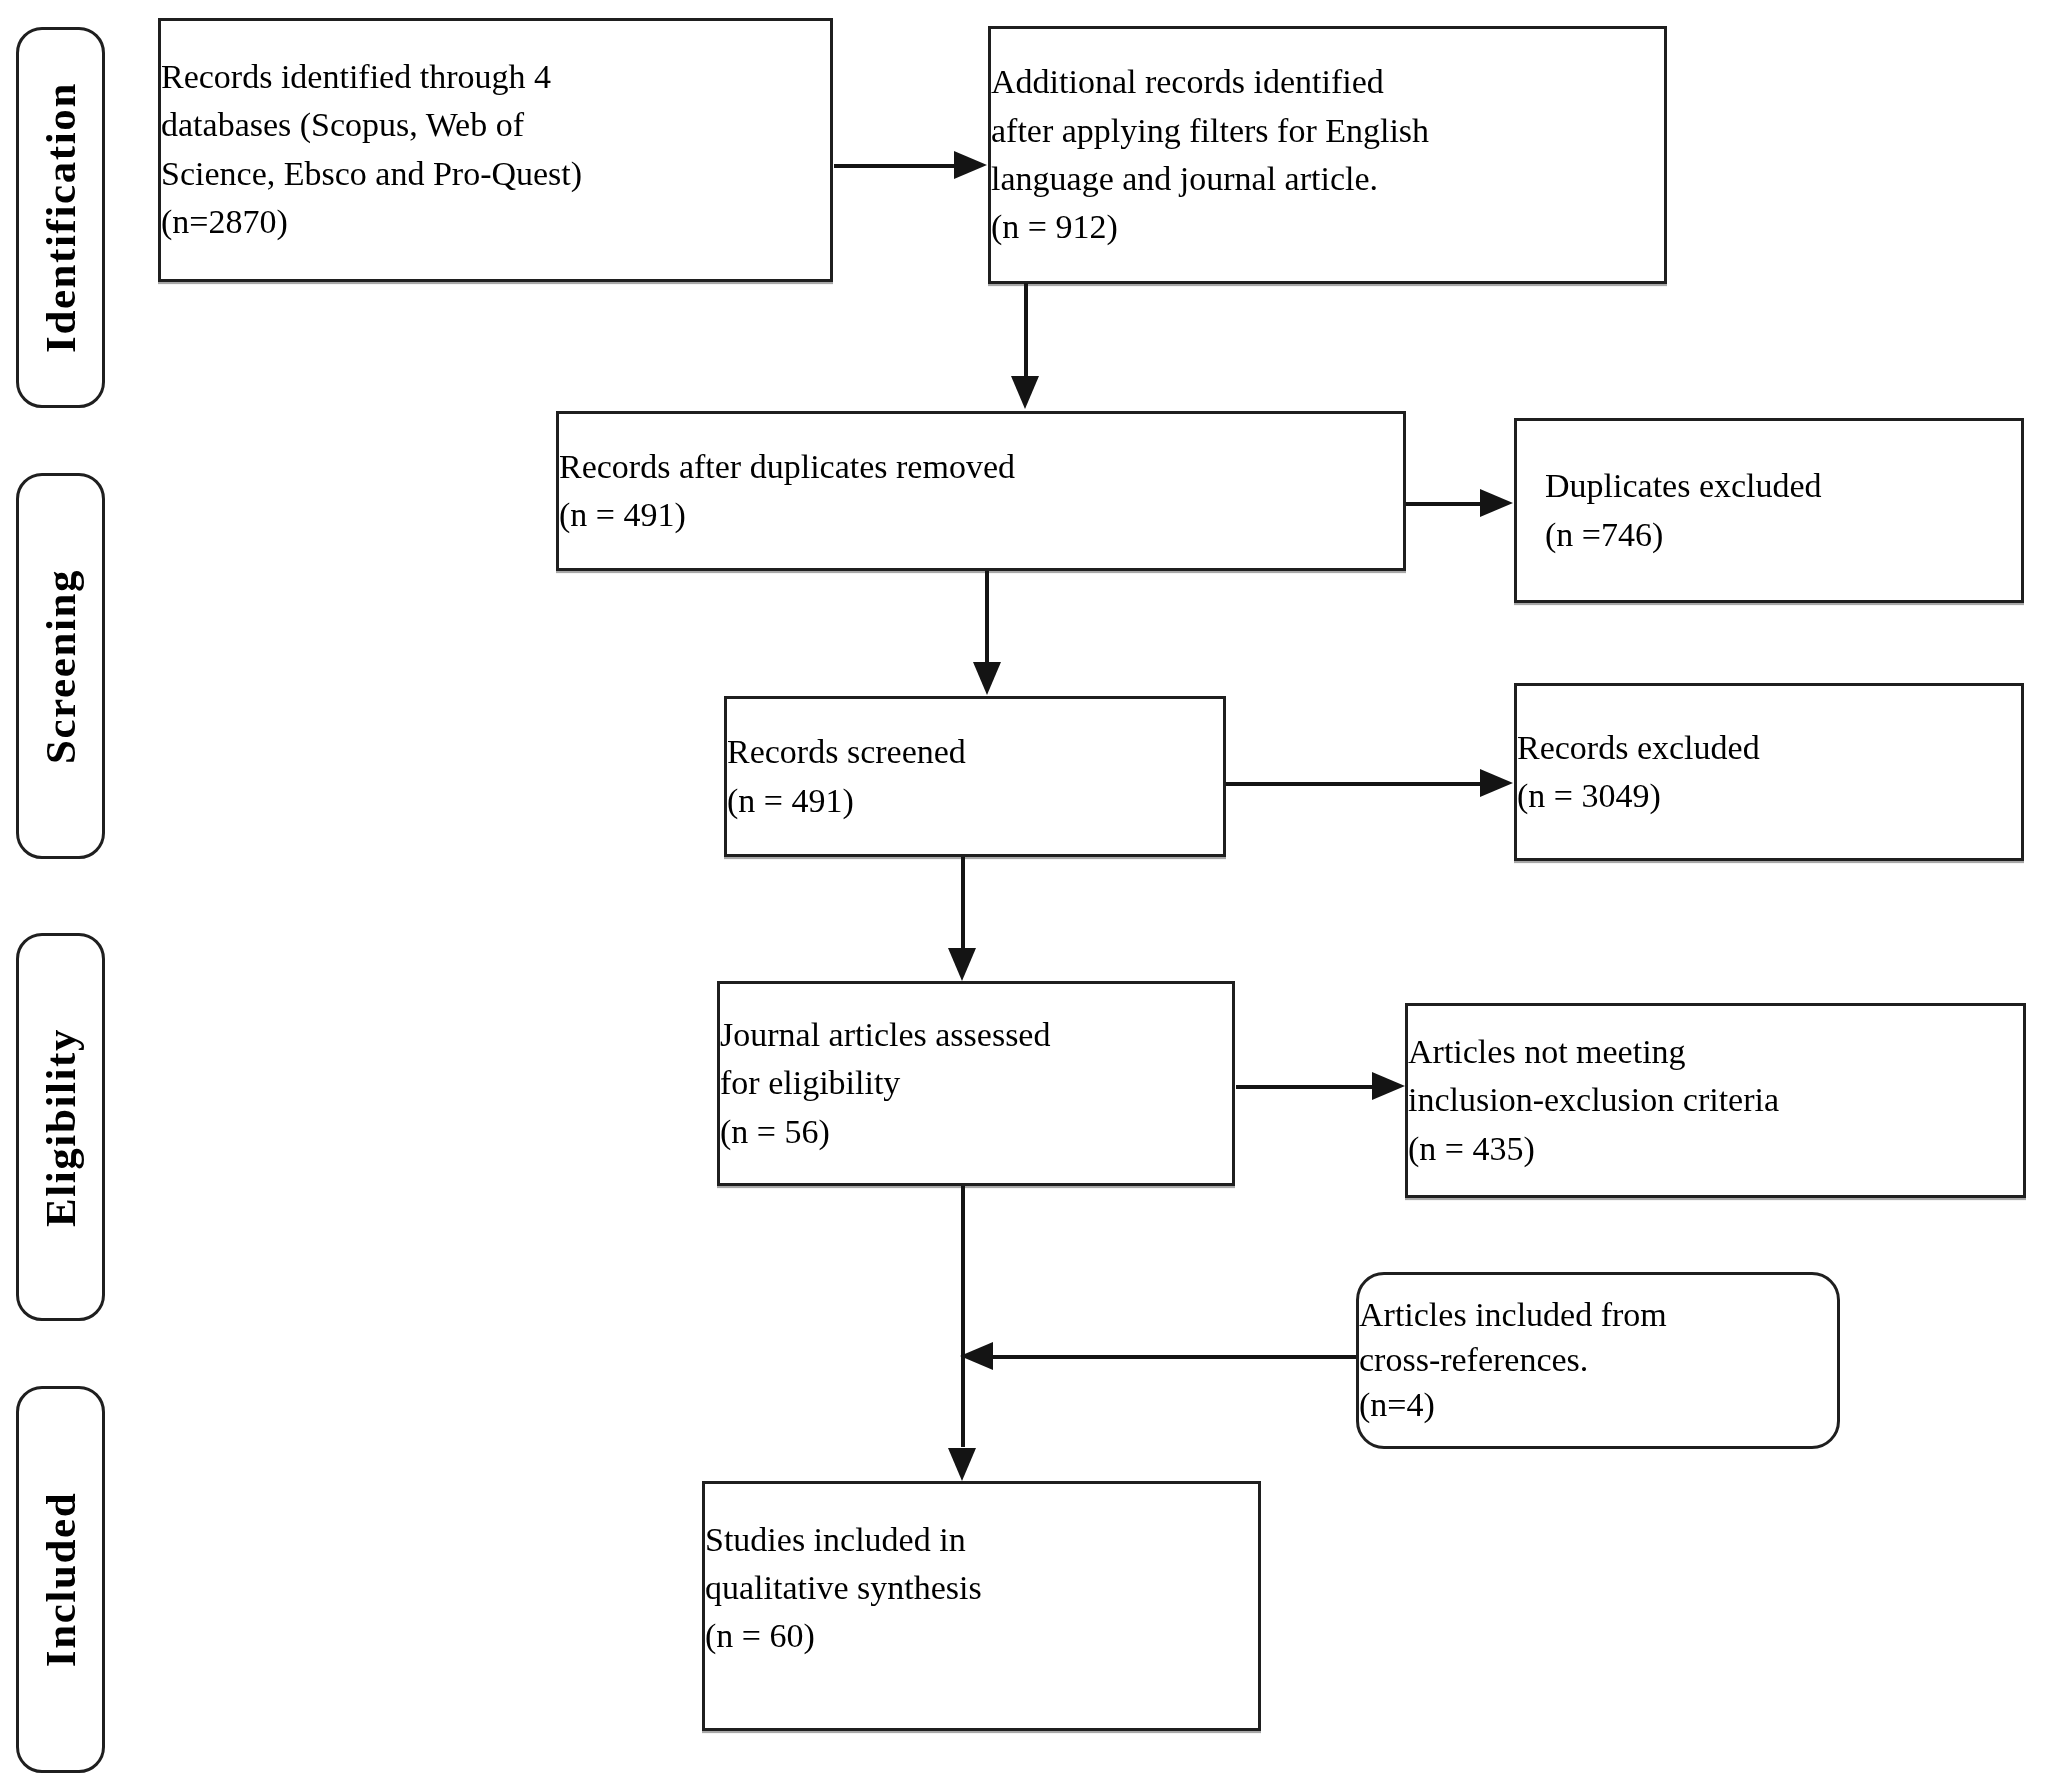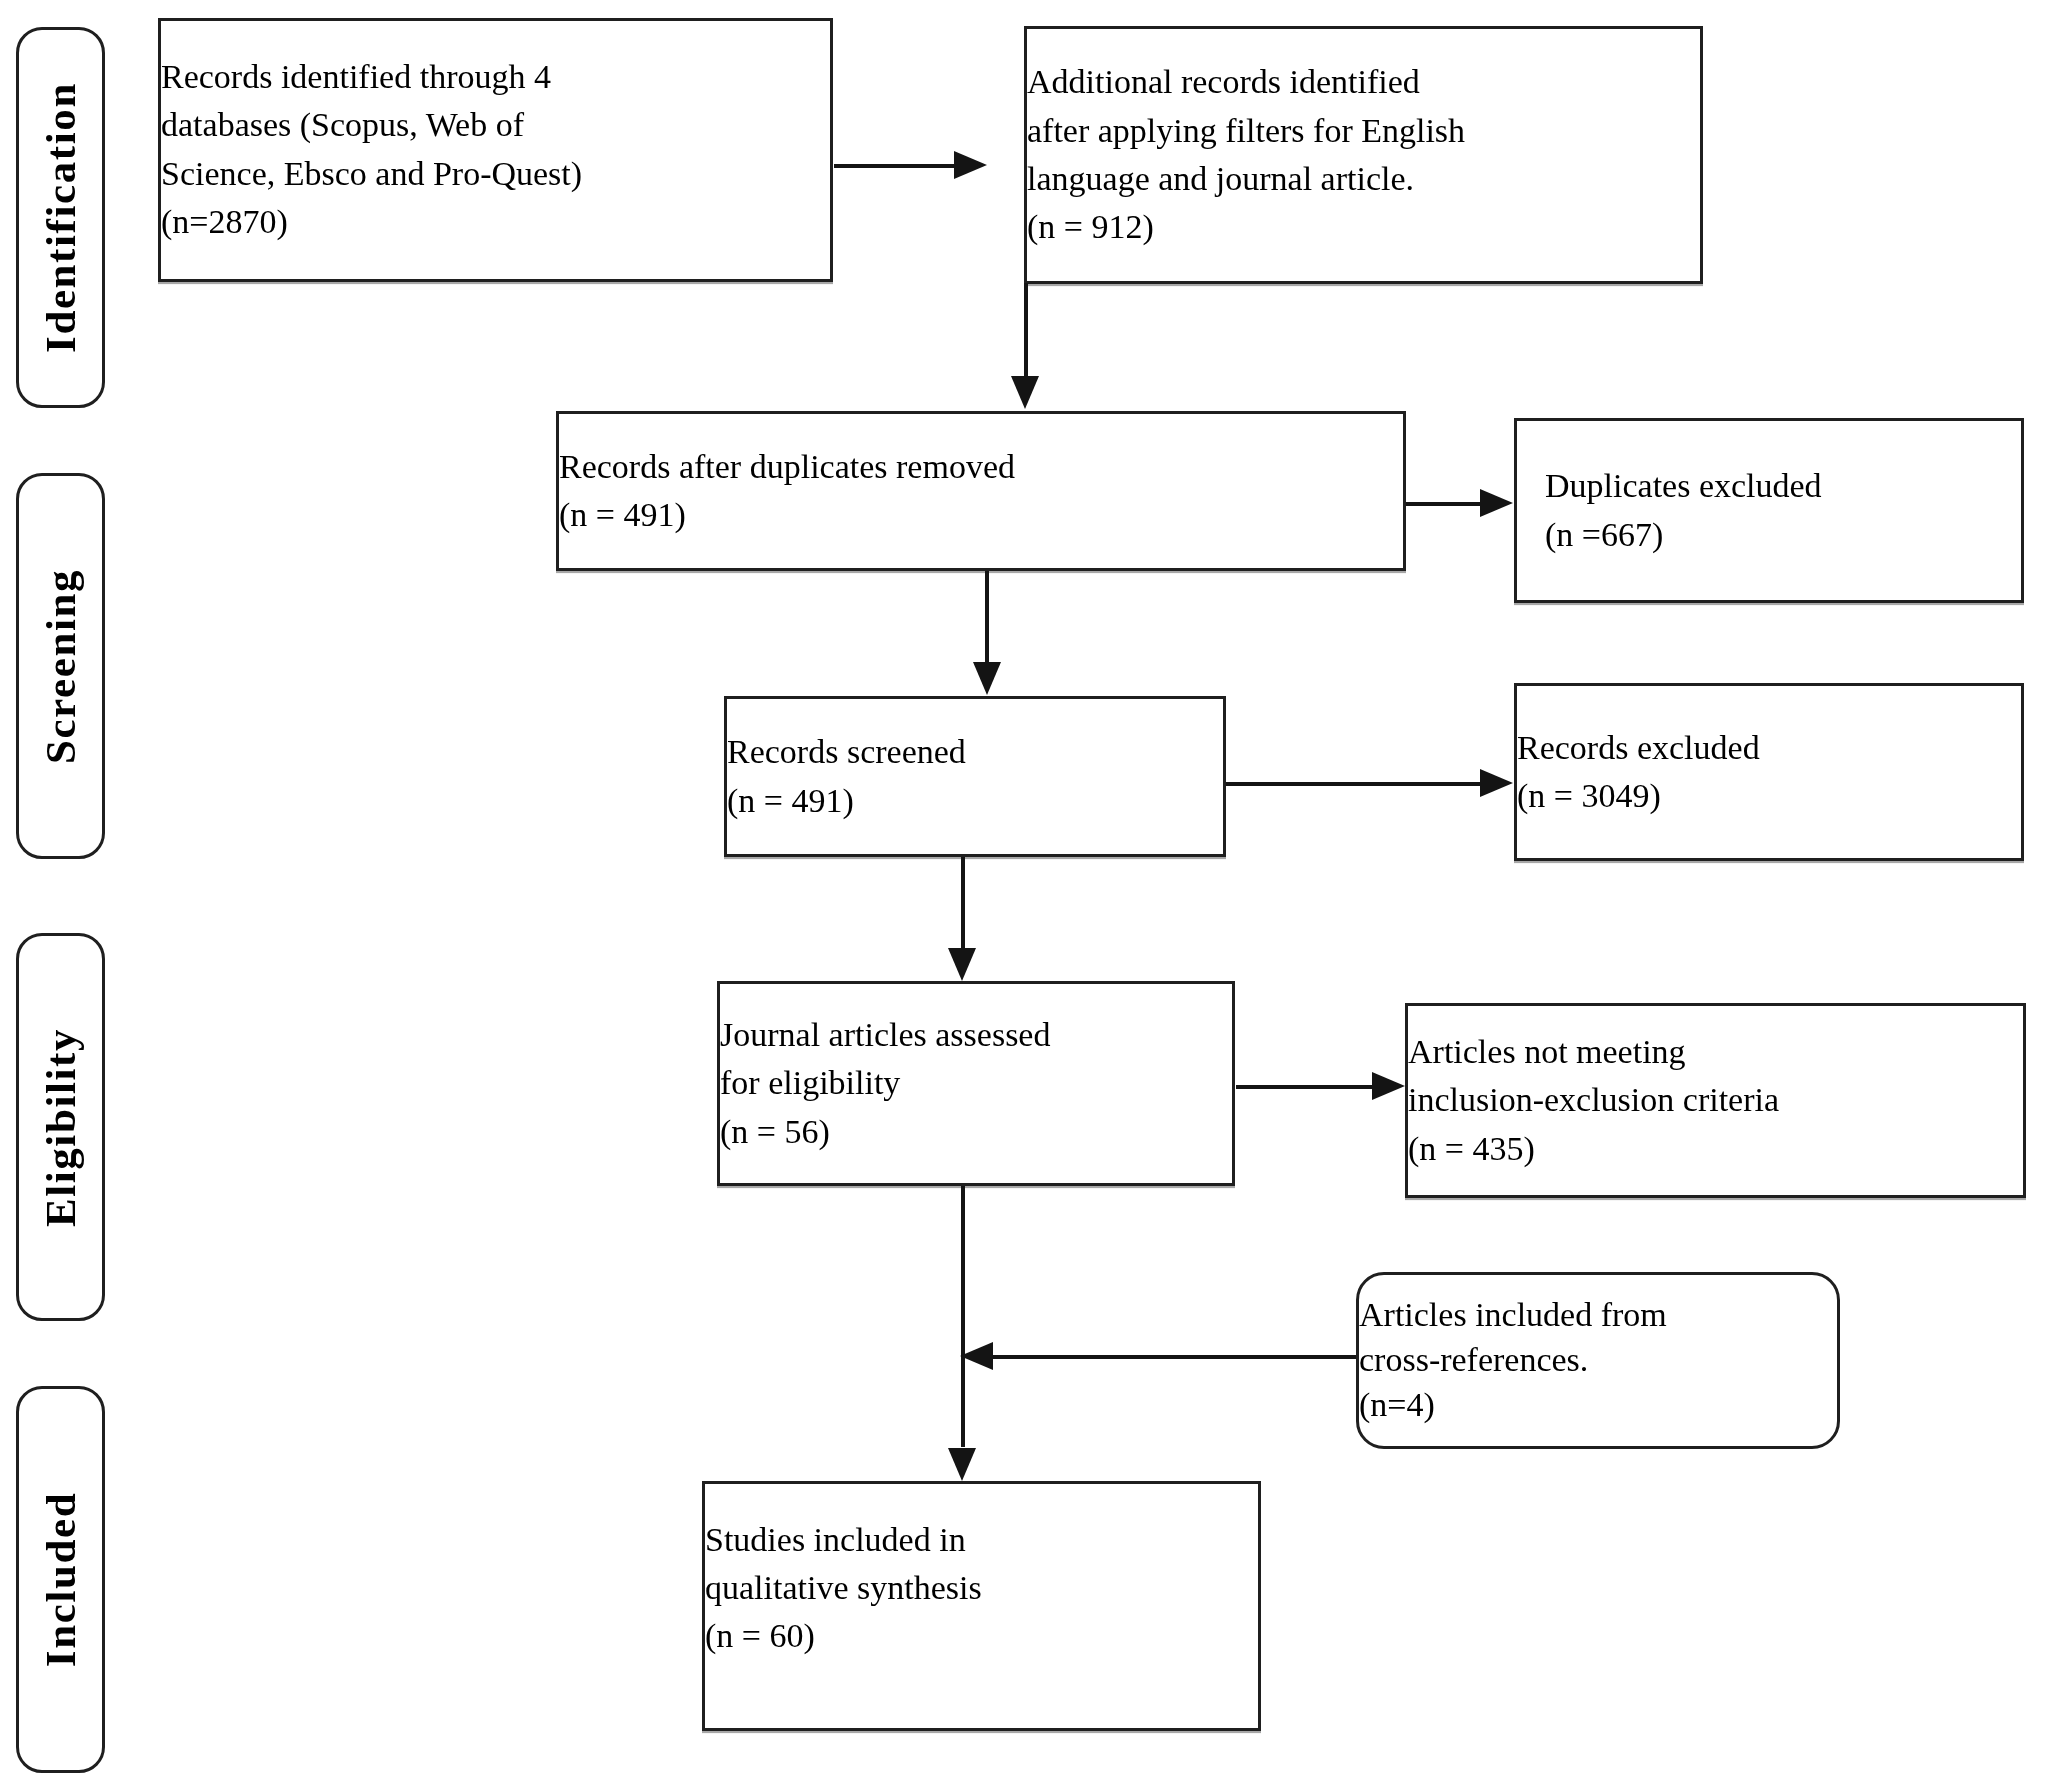--- a/index.html
+++ b/index.html
@@ -73,40 +73,40 @@
   <div class="stage" style="left:16px;top:1386px;width:89px;height:387px;">
     <span>Included</span>
   </div>
 
   <div class="box" style="left:158px;top:17.7px;width:675px;height:264px;">
     <div class="tl">Records identified through 4</div>
     <div class="tl">databases (Scopus, Web of</div>
     <div class="tl">Science, Ebsco and Pro-Quest)</div>
     <div class="tl">(n=2870)</div>
   </div>
-  <div class="box" style="left:988px;top:26px;width:679px;height:258px;margin-left:36px;">
+  <div class="box" style="left:988px;top:26px;width:679px;height:258px;">
     <div class="tl">Additional records identified</div>
     <div class="tl">after applying filters for English</div>
     <div class="tl">language and journal article.</div>
     <div class="tl">(n = 912)</div>
   </div>
 
   <div class="hline" style="left:834px;top:164px;width:123px;"></div>
   <div class="arr right" style="left:954px;top:151px;"></div>
 
   <div class="vline" style="left:1024px;top:283px;height:94px;"></div>
   <div class="arr down" style="left:1011px;top:376px;"></div>
 
   <div class="box" style="left:556px;top:411px;width:850px;height:160px;">
     <div class="tl">Records after duplicates removed</div>
     <div class="tl">(n = 491)</div>
   </div>
   <div class="box" style="left:1514px;top:418px;width:510px;height:185px;padding-left:28px;">
     <div class="tl">Duplicates excluded</div>
-    <div class="tl">(n =667)</div>
+    <div class="tl">(n =746)</div>
   </div>
 
   <div class="hline" style="left:1406px;top:502px;width:78px;"></div>
   <div class="arr right" style="left:1480px;top:489px;"></div>
 
   <div class="vline" style="left:985px;top:571px;height:92px;"></div>
   <div class="arr down" style="left:973px;top:662px;"></div>
 
   <div class="box" style="left:724px;top:696px;width:502px;height:161px;">
     <div class="tl">Records screened</div>

